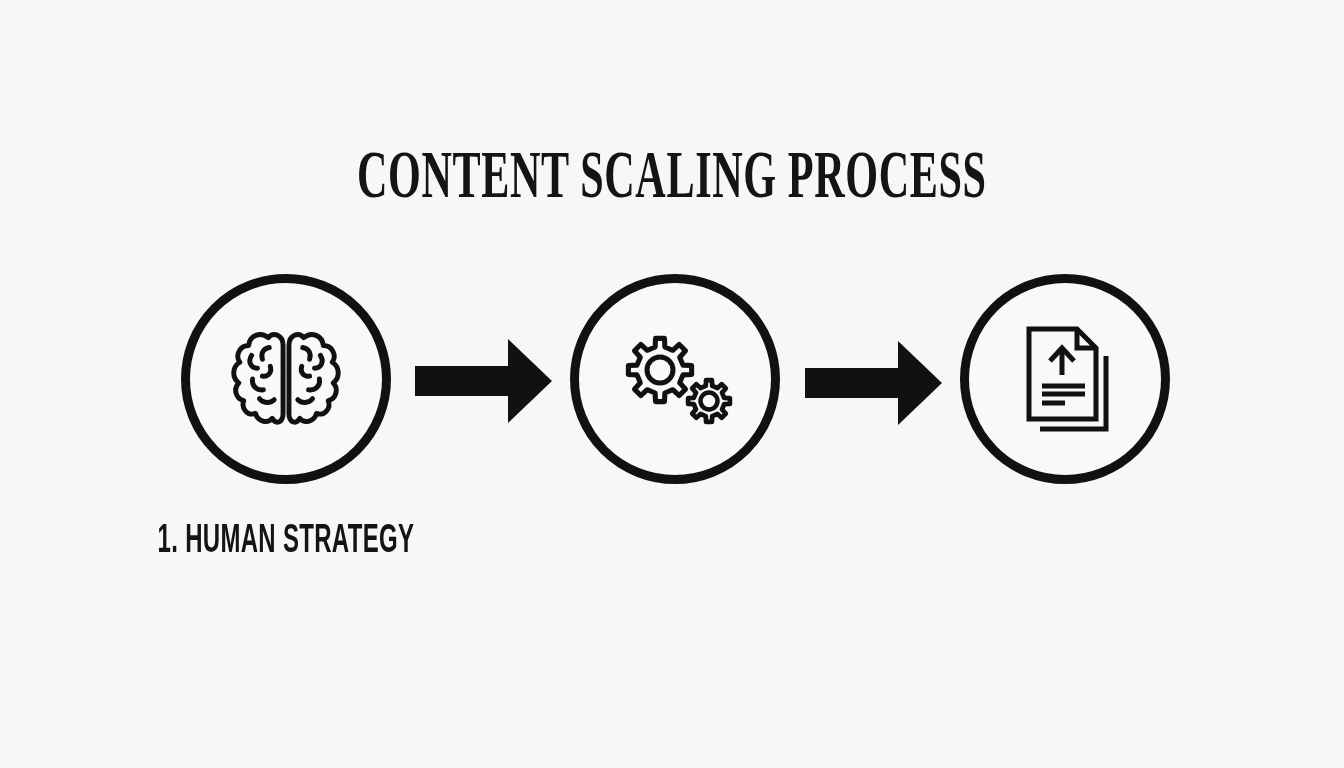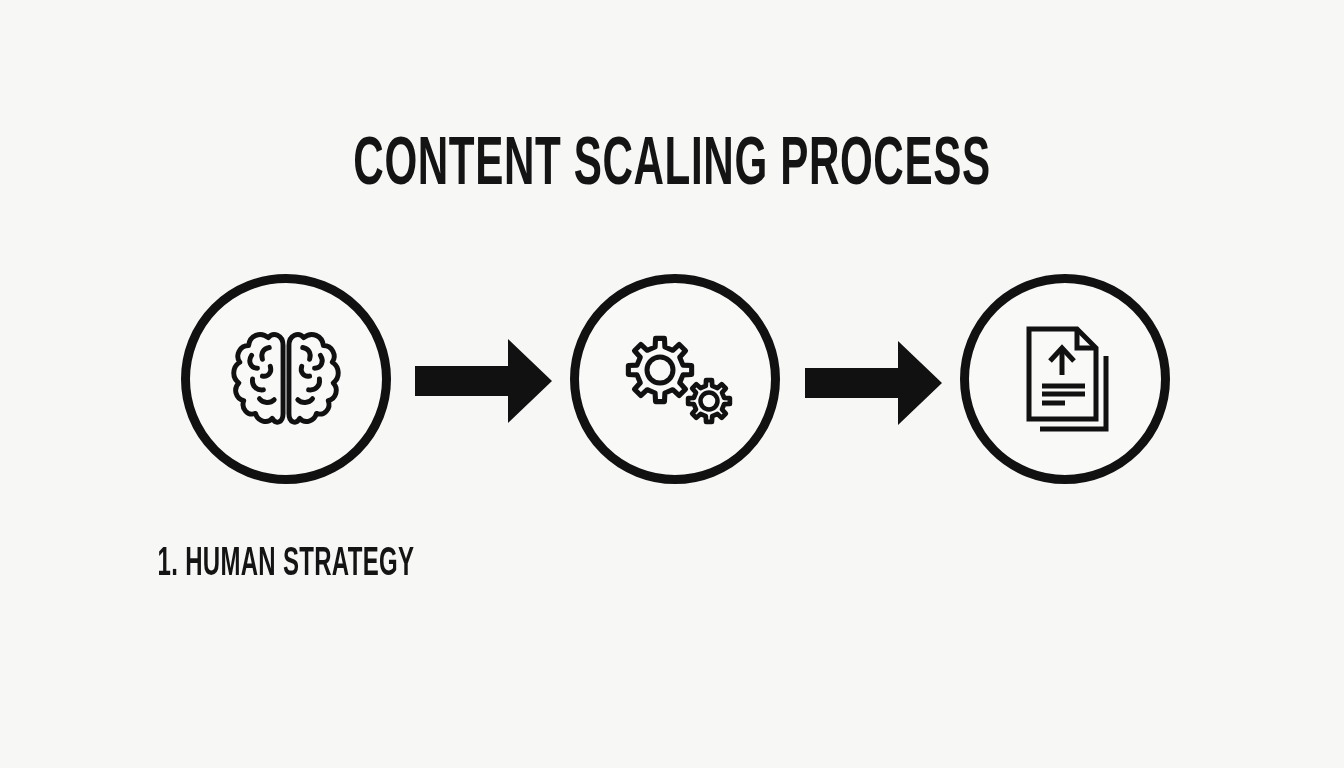--- a/index.html
+++ b/index.html
@@ -9,29 +9,30 @@
   }
   .canvas {
     position: relative;
     width: 1344px;
     height: 768px;
     background: #f7f7f5;
     overflow: hidden;
   }
   .diagram-title {
     position: absolute;
-    top: 126px;
+    top: 140px;
     left: 0;
     width: 100%;
     text-align: center;
     font-size: 68px;
     font-weight: 700;
     color: #141414;
     line-height: 1;
     white-space: nowrap;
+    font-family: Liberation Serif, serif;
   }
   .diagram-title .condense {
     display: inline-block;
     white-space: nowrap;
     letter-spacing: 1px;
     transform: scaleX(0.62);
     transform-origin: center center;
   }
   .step {
     position: absolute;
@@ -56,21 +57,20 @@
     position: absolute;
     top: 244px;
     left: 0;
     width: 100%;
     text-align: center;
     font-size: 40px;
     font-weight: 700;
     color: #141414;
     line-height: 1;
     white-space: nowrap;
-    margin-top: 23px;
   }
   .step-label .condense {
     display: inline-block;
     white-space: nowrap;
     letter-spacing: 0.5px;
     transform: scaleX(0.60);
     transform-origin: center center;
   }
   .connector {
     position: absolute;

